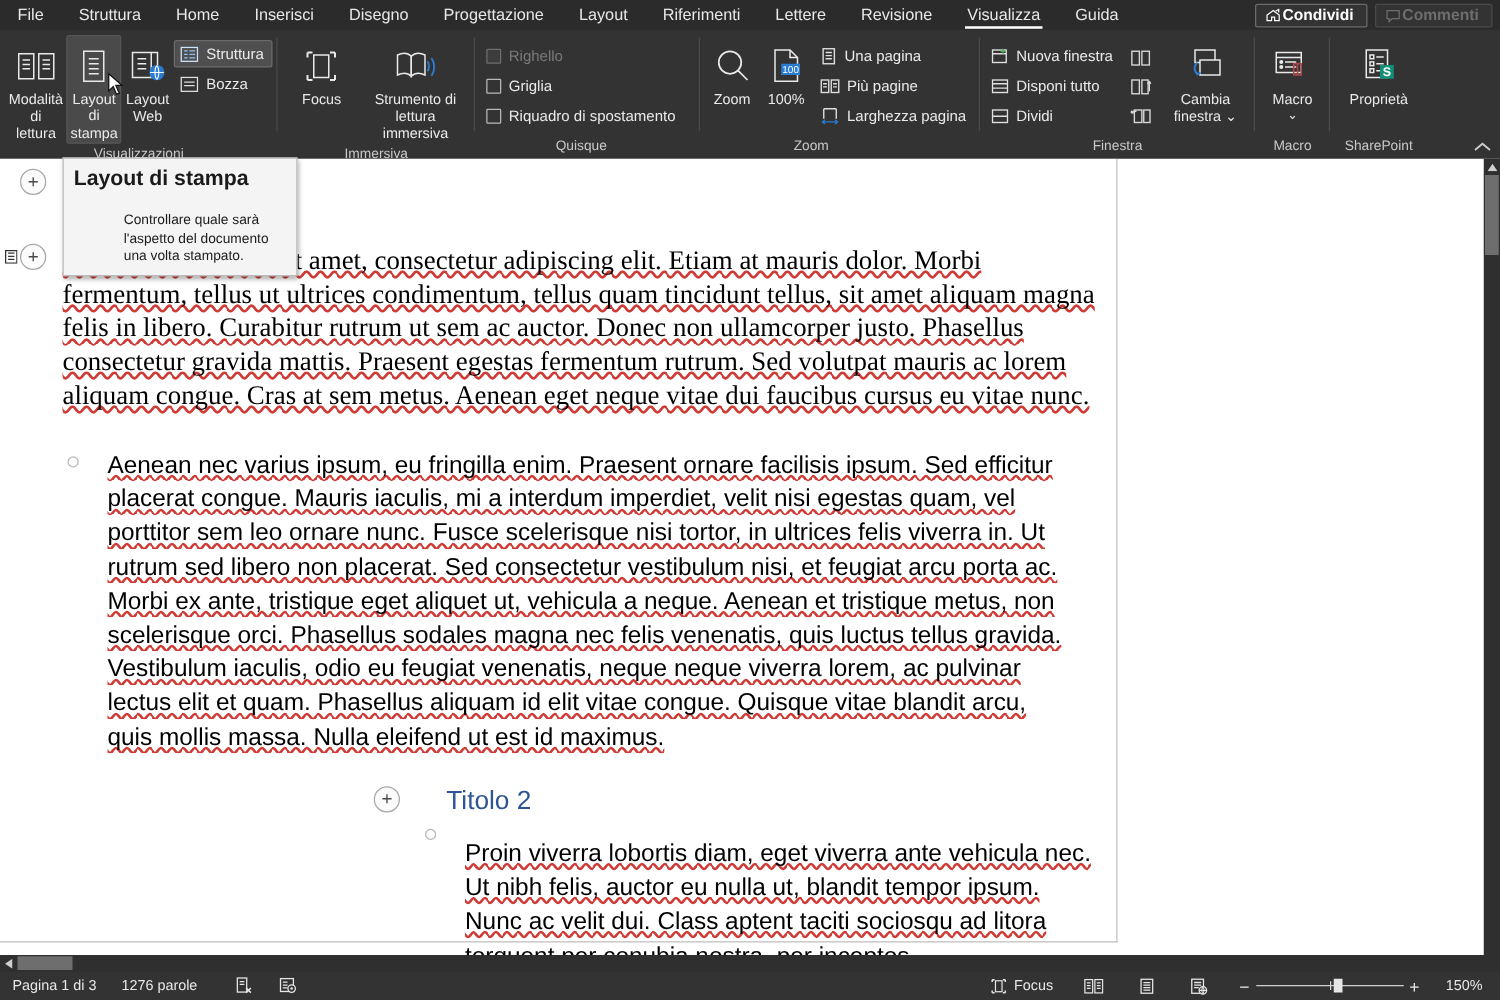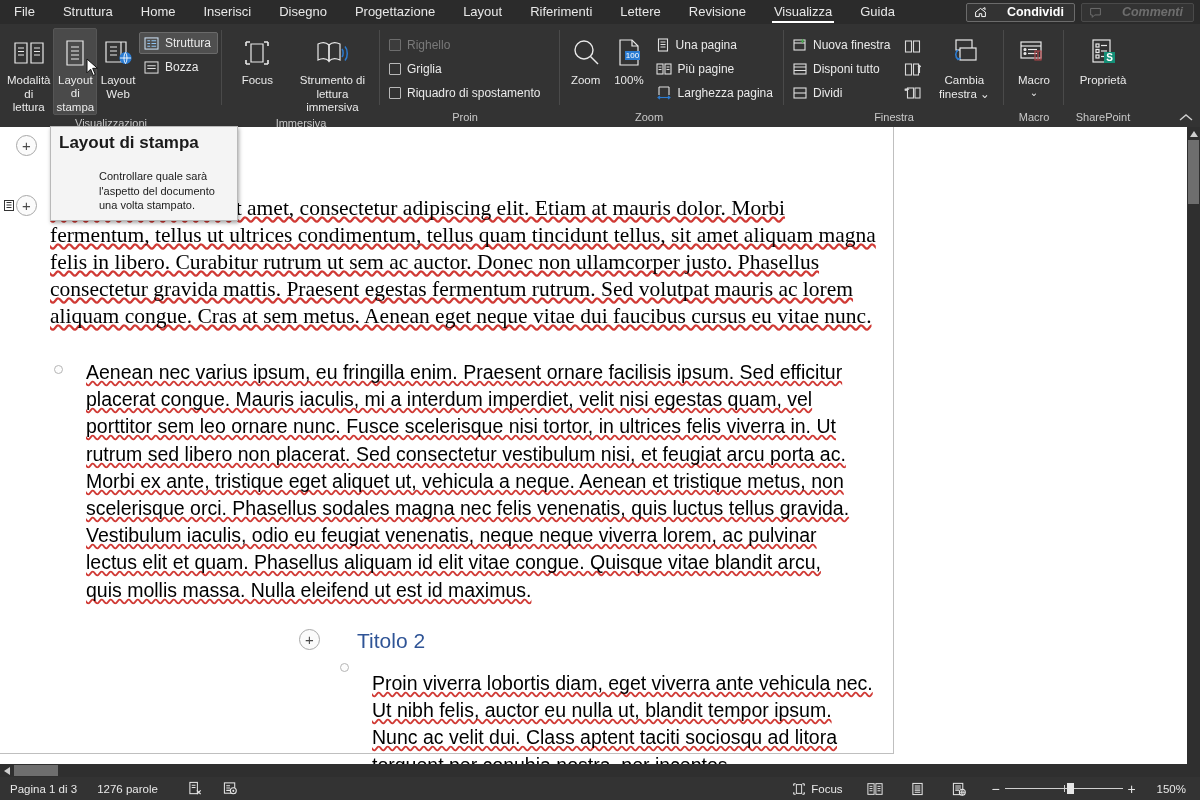--- a/index.html
+++ b/index.html
@@ -26,27 +26,27 @@
     white-space:nowrap; cursor:default;
     position:relative;
   }
   .tab.active::after{
     content:""; position:absolute; left:12px; right:12px; bottom:1px;
     height:2px; background:#ffffff;
   }
   #menubar .spacer{ flex:1 1 auto; }
   .topbtn{
     height:19px; margin-right:6px; padding:0 10px 0 7px;
-    display:flex; align-items:center; gap:20px;
+    display:flex; align-items:center; gap:1px;
     border:1px solid #6b6b6b; border-radius:2px;
     font-size:12.5px; font-weight:bold; color:#ffffff;
     background:#333333;
     white-space:nowrap;
   }
-  .topbtn.dim{ color:#6e6e6e; border-color:#4a4a4a;font-style:italic; }
+  .topbtn.dim{ color:#6e6e6e; border-color:#4a4a4a; }
   .topbtn.dim svg{ stroke:#6e6e6e; }
 
   
   #ribbon{
     position:absolute; top:24px; left:0; width:1200px; height:103px;
     background:#333333;
     display:flex; align-items:flex-start;
   }
   .group{
     height:103px; position:relative;
@@ -313,21 +313,21 @@
         <div class="smallbtn">
           <span class="chk"></span>
           <span>Griglia</span>
         </div>
         <div class="smallbtn">
           <span class="chk"></span>
           <span>Riquadro di spostamento</span>
         </div>
       </div>
     </div>
-    <div class="glabel" style="margin-left:-10px;">Proin</div>
+    <div class="glabel" style="margin-left:-10px;">Quisque</div>
   </div>
 
   <div class="group" style="width:224px;">
     <div class="gbody">
       <div class="bigbtn narrow">
         <span class="ic">
           <svg width="32" height="32" viewBox="0 0 32 32" fill="none" stroke="#e9e9e9" stroke-width="1.4">
             <circle cx="14" cy="13" r="9"></circle>
               <path d="M20.5 19.5L28 27"></path>
           </svg>

